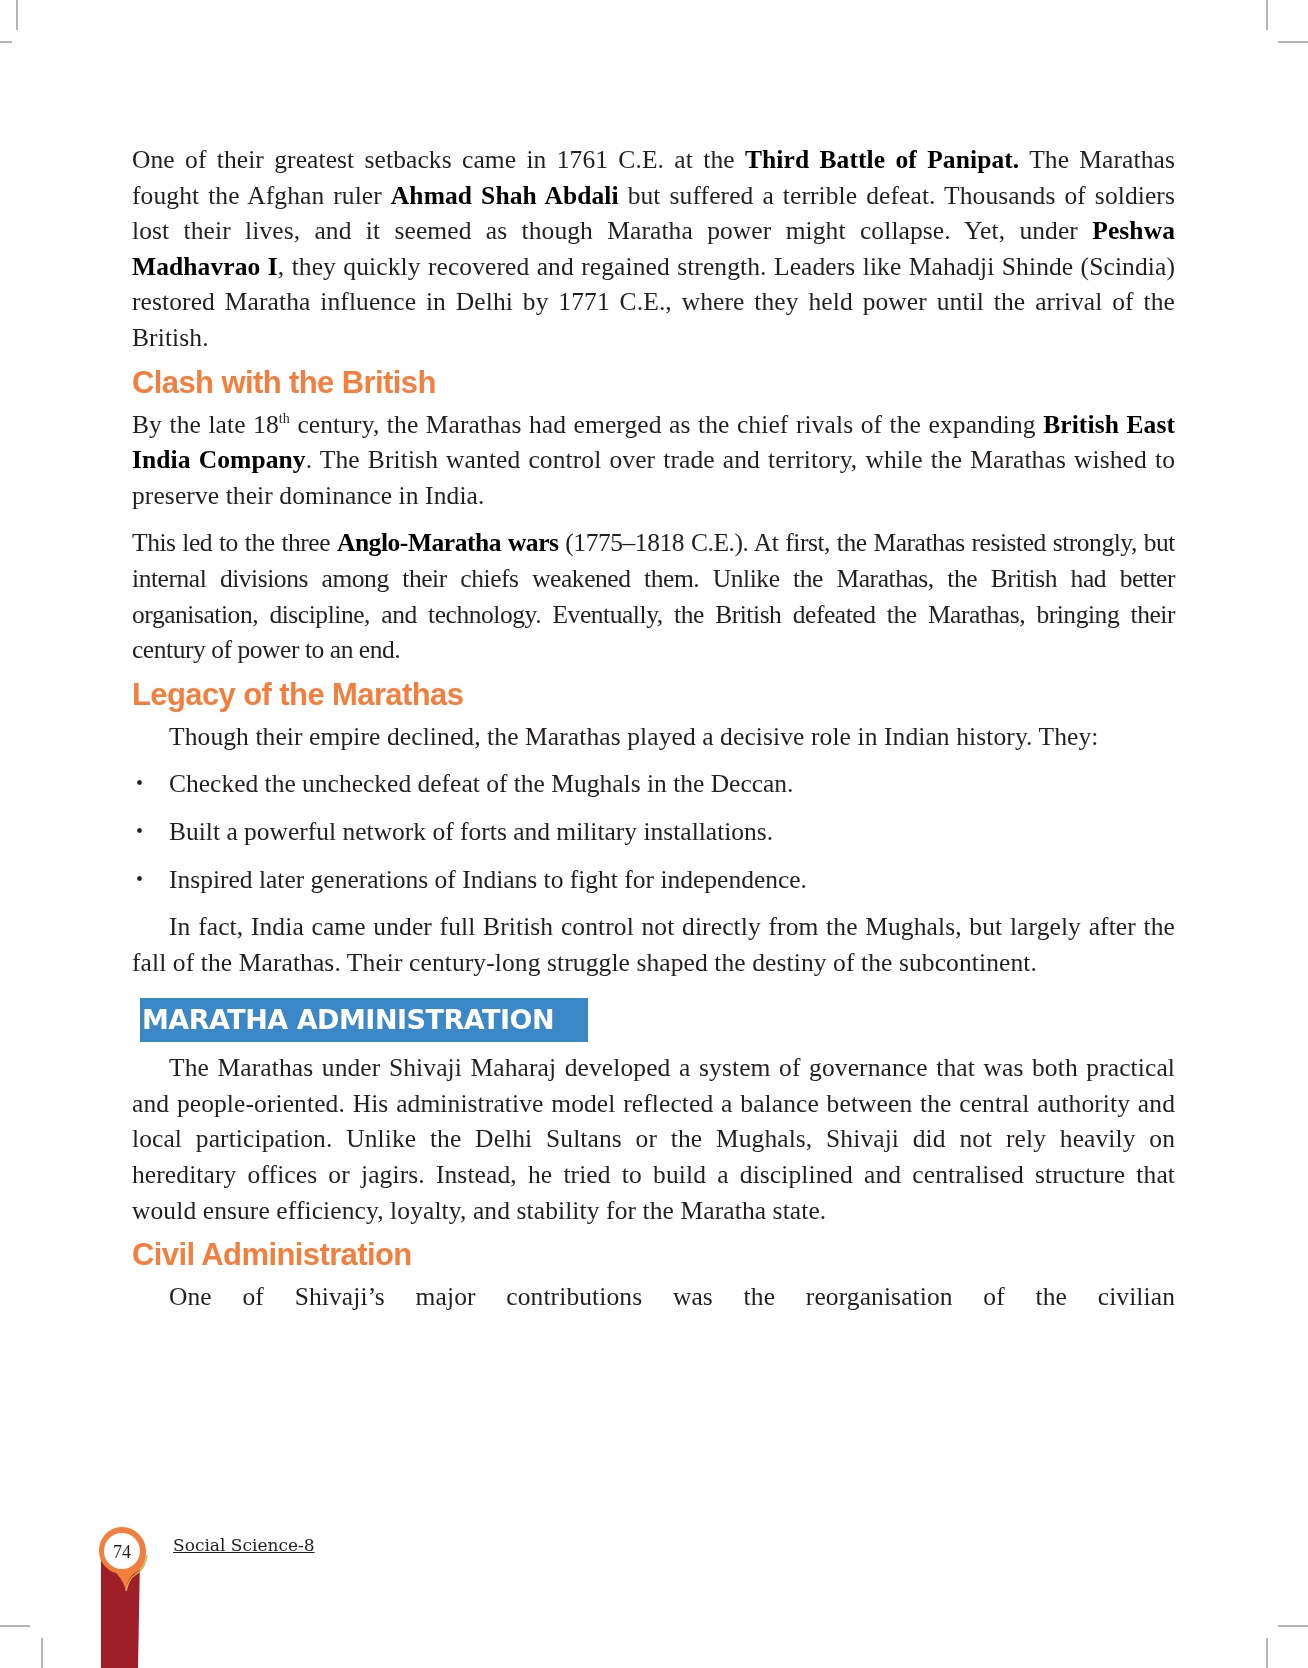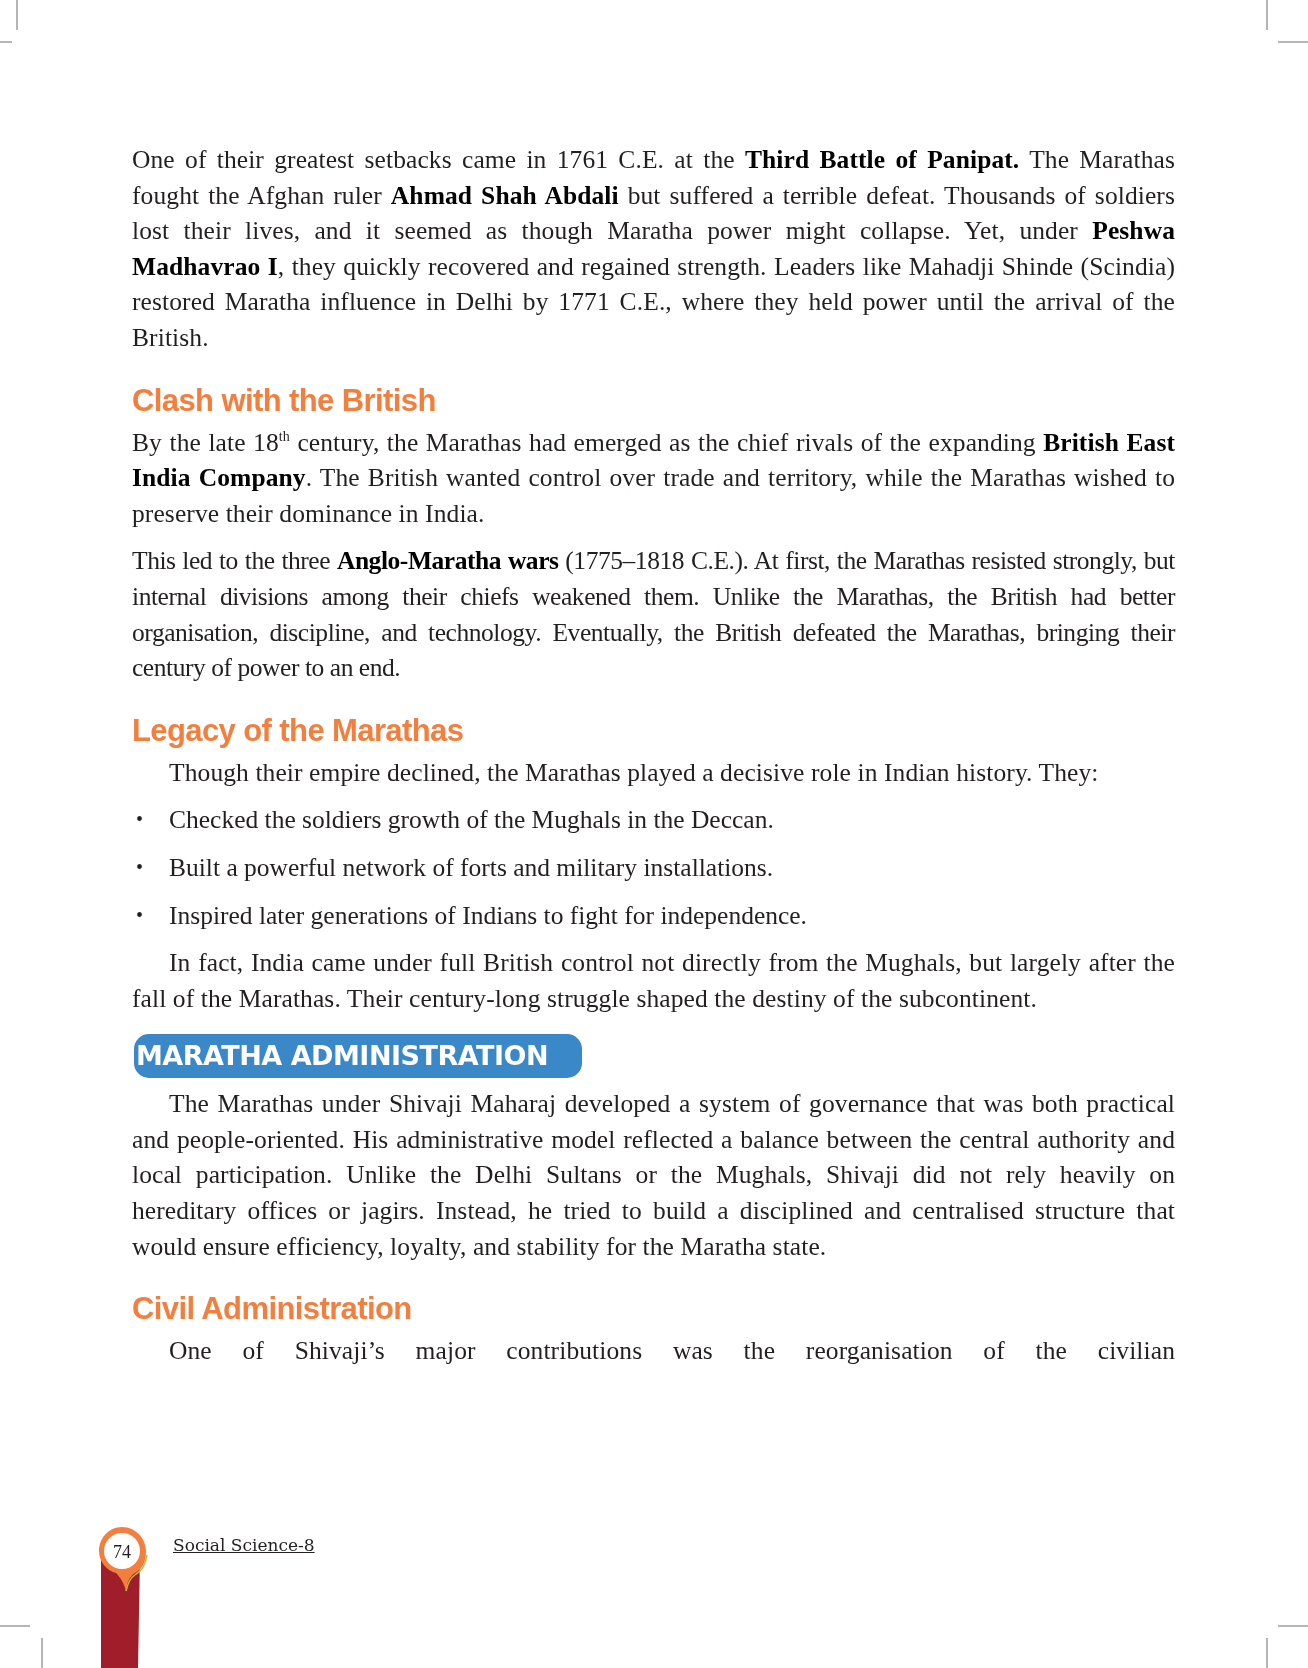--- a/index.html
+++ b/index.html
@@ -14,39 +14,38 @@
     .para {
       font-family: "Liberation Serif", "DejaVu Serif", serif;
       font-size: 25.5px; line-height: 35.6px; text-align: justify; margin: 0;
       letter-spacing: 0.1px;
     }
     .para.indent { text-indent: 37px; }
     .hl { color: #000000; font-weight: bold; }
     sup { font-size: 14px; line-height: 0; vertical-align: 10px; }
     .sub-heading {
       font-family: "Liberation Sans", "DejaVu Sans", sans-serif; font-weight: bold;
-      color: #f37f3e; font-size: 31px; line-height: 40px; margin: 25px 0 4px 0;
+      color: #f37f3e; font-size: 31px; line-height: 40px; margin: 7px 0 4px 0;
       letter-spacing: -0.6px;
     }
     .gap { height: 12px; }
     .bullets { list-style: none; margin: 0; padding: 0; }
     .bullets li {
       position: relative; padding-left: 37px;
       font-family: "Liberation Serif", "DejaVu Serif", serif; font-size: 25.5px; line-height: 35.6px;
       margin: 12px 0 0 0;
     }
     .bullets li .dot {
       position: absolute; left: 4px; top: 0; font-size: 20px;
     }
     .banner {
       display: inline-block; background: #3b88c8; color: #ffffff;
       font-family: "DejaVu Sans", "Liberation Sans", sans-serif; font-weight: bold;
-      font-size: 27px; line-height: 44px; padding: 0 34px 0 2px; margin: 18px 0 8px 2px;
+      font-size: 27px; line-height: 44px; padding: 0 34px 0 2px; margin: 18px 0 8px 8px;
       letter-spacing: -0.5px;
-      border-radius: 15px;
     }
     .footer { position: absolute; left: 98px; top: 1525px; width: 400px; height: 143px; }
     .footer-label {
       position: absolute; left: 75px; top: 10px;
       font-family: "DejaVu Serif", "Liberation Serif", serif; font-size: 17px; color: #231f20; text-decoration: underline;
     }
     .page-num {
       position: absolute; left: 9px; top: 17px; width: 30px; text-align: center;
       font-family: Liberation Serif, serif; font-size: 18px; color: #231f20;
     }
@@ -73,21 +72,21 @@
 
   <div class="gap"></div>
 
   <p class="para" style="letter-spacing:-0.45px;"><span>This led to the three </span><span class="hl">Anglo-Maratha wars</span><span> (1775–1818 C.E.). At first, the Marathas resisted strongly, but internal divisions among their chiefs weakened them. Unlike the Marathas, the British had better organisation, discipline, and technology. Eventually, the British defeated the Marathas, bringing their century of power to an end.</span></p>
 
   <h2 class="sub-heading">Legacy of the Marathas</h2>
 
   <p class="para indent">Though their empire declined, the Marathas played a decisive role in Indian history. They:</p>
 
   <ul class="bullets">
-    <li><span class="dot">•</span><span>Checked the soldiers growth of the Mughals in the Deccan.</span></li>
+    <li><span class="dot">•</span><span>Checked the unchecked defeat of the Mughals in the Deccan.</span></li>
     <li><span class="dot">•</span><span>Built a powerful network of forts and military installations.</span></li>
     <li><span class="dot">•</span><span>Inspired later generations of Indians to fight for independence.</span></li>
   </ul>
 
   <div class="gap"></div>
 
   <p class="para indent">In fact, India came under full British control not directly from the Mughals, but largely after the fall of the Marathas. Their century-long struggle shaped the destiny of the subcontinent.</p>
 
   <div class="banner">MARATHA ADMINISTRATION</div>
 

